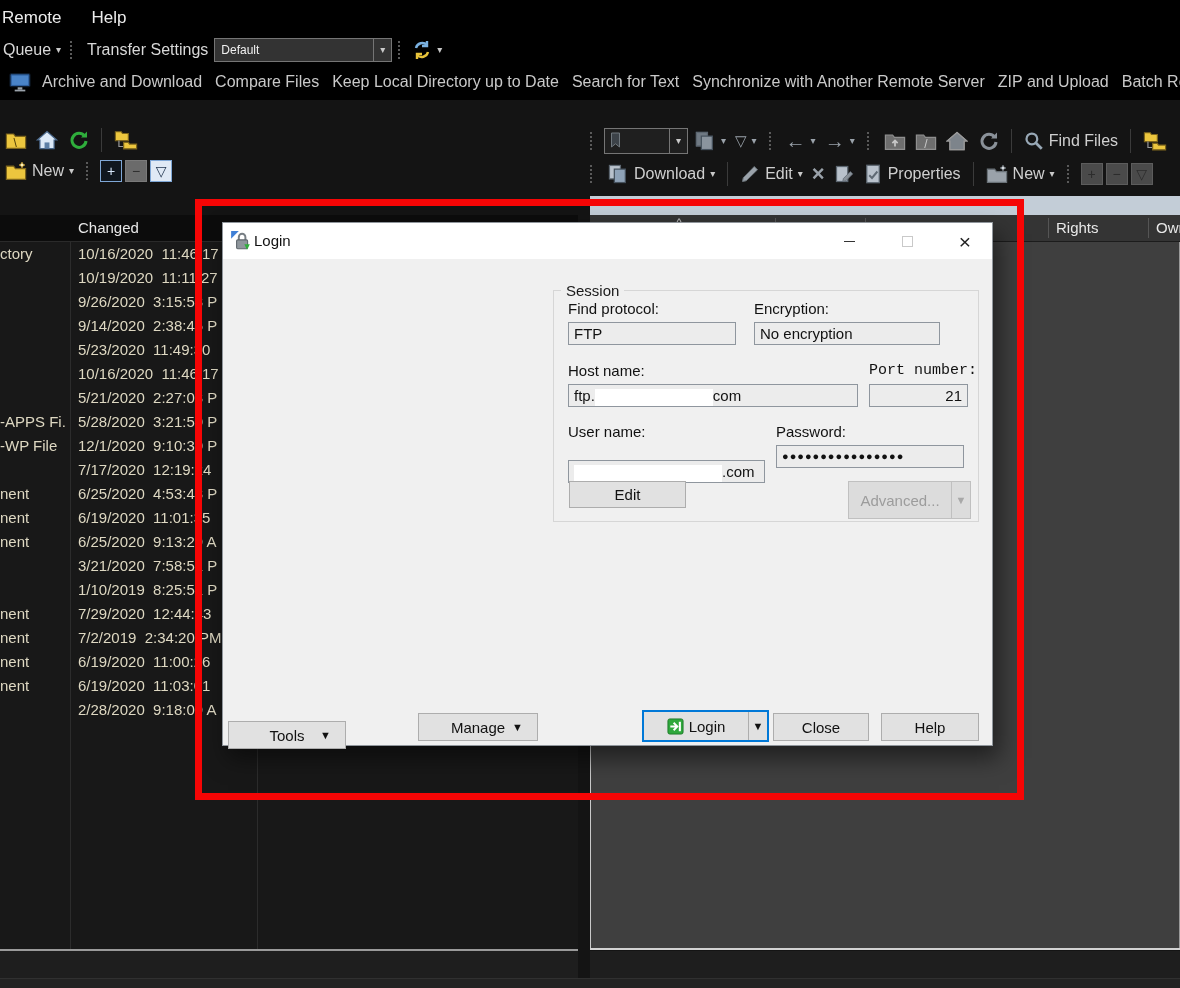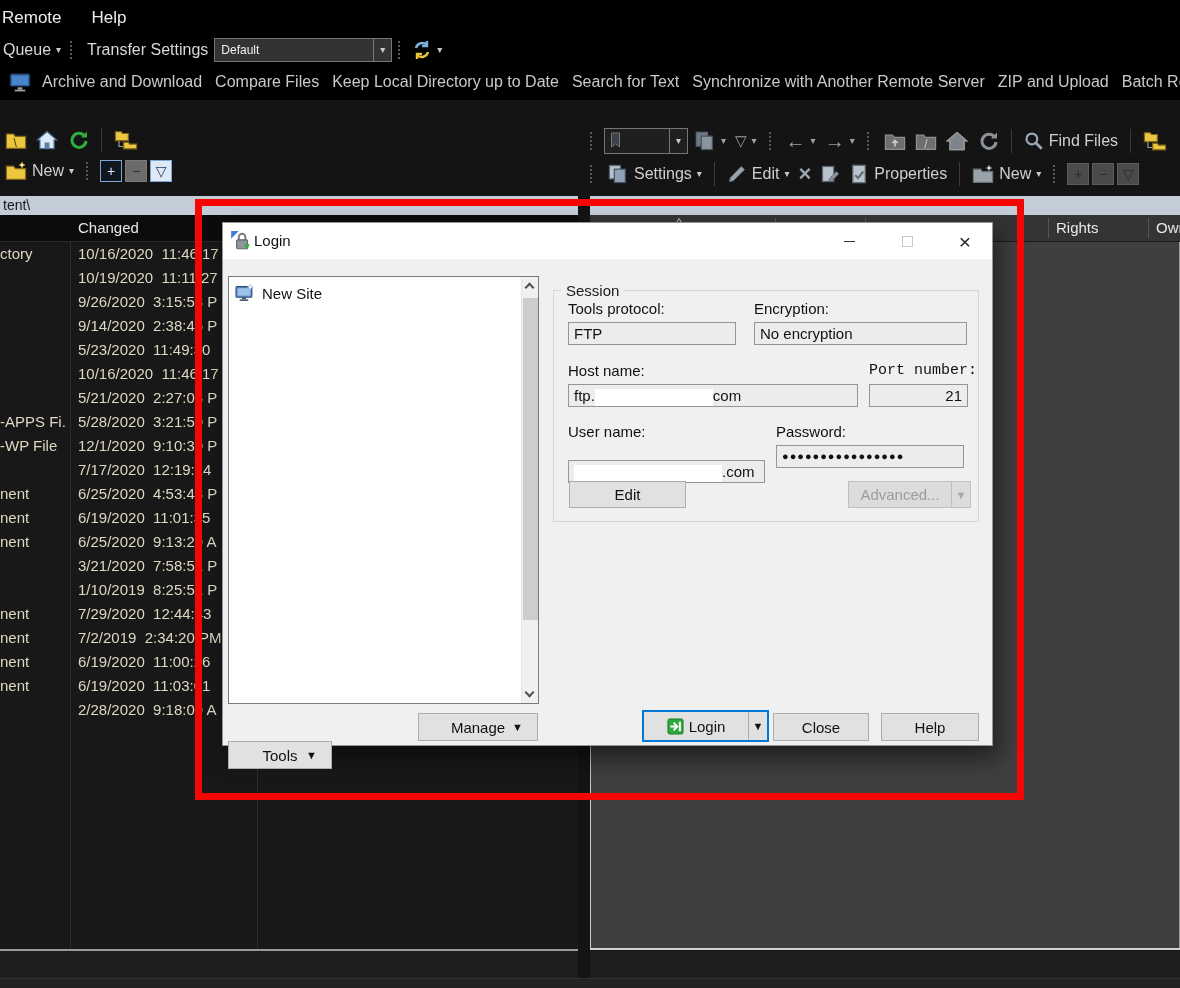--- a/index.html
+++ b/index.html
@@ -268,21 +268,21 @@
       </svg>
     </span>
   </div>
   <div class="abs ptb" style="left:584px;top:160px;">
     <span class="grip"></span>
     <span class="tbtn">
       <svg width="22" height="20" viewBox="0 0 18 16">
         <rect x="2" y="1" width="9" height="11" fill="#b9c2cc" stroke="#5c6670"></rect>
         <rect x="6" y="4" width="9" height="11" fill="#8fa3b8" stroke="#46525e"></rect>
       </svg>
-      <span>Settings</span>
+      <span>Download</span>
       <span class="car">▾</span>
     </span>
     <span class="sep"></span>
     <span class="tbtn">
       <svg width="20" height="20" viewBox="0 0 16 16">
         <path d="M2 14l3-.6L14 4.6 11.4 2 2.6 11z" fill="#9aa2aa" stroke="#6a7278" stroke-width=".8"></path>
       </svg>
       <span>Edit</span>
       <span class="car">▾</span>
     </span>
@@ -316,21 +316,20 @@
         <span>+</span>
       </span>
     <span class="sq sq-g">
         <span>−</span>
       </span>
     <span class="sq sq-g">
         <span>▽</span>
       </span>
   </div>
 
-  <div class="abs pathbar" style="left:0;width:578px;">tent\</div>
   <div class="abs pathbar" style="left:590px;width:590px;"></div>
 
   <div class="abs panel-l">
     <div class="vline" style="left:70px;"></div>
     <div class="vline" style="left:257px;"></div>
     <div class="hdr">
       <span class="hdr-lbl" style="left:78px;">Changed</span>
     </div>
     <div class="rows">
         <div class="frow">
@@ -448,69 +447,52 @@
           <span class="minbar"></span>
         </span>
       <span class="wbtn" style="left:663px;">
           <span class="maxbox"></span>
         </span>
       <span class="wbtn" style="left:721px;">
           <span class="xglyph">×</span>
         </span>
     </div>
 
-    <div class="sitelist">
-      <div class="site-item">
-        <svg width="22" height="18" viewBox="0 0 20 17">
-          <rect x="1.5" y="2.5" width="15" height="10" rx="1" fill="#5a8fd0" stroke="#2c4a72"></rect>
-          <rect x="3" y="4" width="12" height="7" fill="#9fc0e8"></rect>
-          <rect x="7" y="12.5" width="4" height="2" fill="#44566b"></rect>
-          <rect x="5" y="14.5" width="8" height="1.5" fill="#44566b"></rect>
-          <path d="M15 0l.9 1.9L17.8 2.8l-1.9.9L15 5.6l-.9-1.9-1.9-.9 1.9-.9z" fill="#fff" stroke="#8aa6c8" stroke-width=".5"></path>
-        </svg>
-        <span>New Site</span>
-      </div>
-      <div class="sbar">
-        <span class="chev chev-up"></span>
-        <span class="thumb"></span>
-        <span class="chev chev-dn"></span>
-      </div>
-    </div>
 
     <div class="group"></div>
     <span class="group-lbl">Session</span>
 
-    <span class="lbl" style="left:345px;top:77px;">Tools protocol:</span>
+    <span class="lbl" style="left:345px;top:77px;">Find protocol:</span>
     <div class="fld" style="left:345px;top:99px;width:168px;">FTP</div>
 
     <span class="lbl" style="left:531px;top:77px;">Encryption:</span>
-    <div class="fld" style="left:531px;top:99px;width:213px;">No encryption</div>
+    <div class="fld" style="left:531px;top:99px;width:186px;">No encryption</div>
 
     <span class="lbl" style="left:345px;top:139px;">Host name:</span>
     <div class="fld" style="left:345px;top:161px;width:290px;"><span>ftp.</span><span class="redact" style="width:118px;"></span><span>com</span></div>
 
     <span class="lbl" style="left:646px;top:139px;font-family:Liberation Mono, monospace;">Port number:</span>
     <div class="fld" style="left:646px;top:161px;width:99px;text-align:right;">21</div>
 
     <span class="lbl" style="left:345px;top:200px;">User name:</span>
     <div class="fld" style="left:345px;top:237px;width:197px;"><span class="redact" style="width:148px;"></span><span>.com</span></div>
 
     <span class="lbl" style="left:553px;top:200px;">Password:</span>
     <div class="fld" style="left:553px;top:222px;width:188px;font-size:11px;letter-spacing:1px;line-height:21px;">●●●●●●●●●●●●●●●●</div>
 
     <div class="btn" style="left:346px;top:258px;width:117px;height:27px;">Edit</div>
 
-    <div class="btn btn-dis" style="left:625px;top:258px;width:123px;height:27px;padding-right:19px;">
+    <div class="btn btn-dis" style="left:625px;top:258px;width:123px;height:38px;padding-right:19px;">
       <span>Advanced...</span>
       <span class="adv-arrow">
           <span>▼</span>
         </span>
     </div>
 
-    <div class="btn" style="left:5px;top:518px;width:104px;height:28px;">
+    <div class="btn" style="left:5px;top:498px;width:118px;height:28px;">
       <span>Tools</span>
       <span class="dropcar">▼</span>
     </div>
     <div class="btn" style="left:195px;top:490px;width:120px;height:28px;">
       <span>Manage</span>
       <span class="dropcar">▼</span>
     </div>
     <div class="loginwrap">
       <span class="login-main">
         <svg width="17" height="17" viewBox="0 0 18 18">

